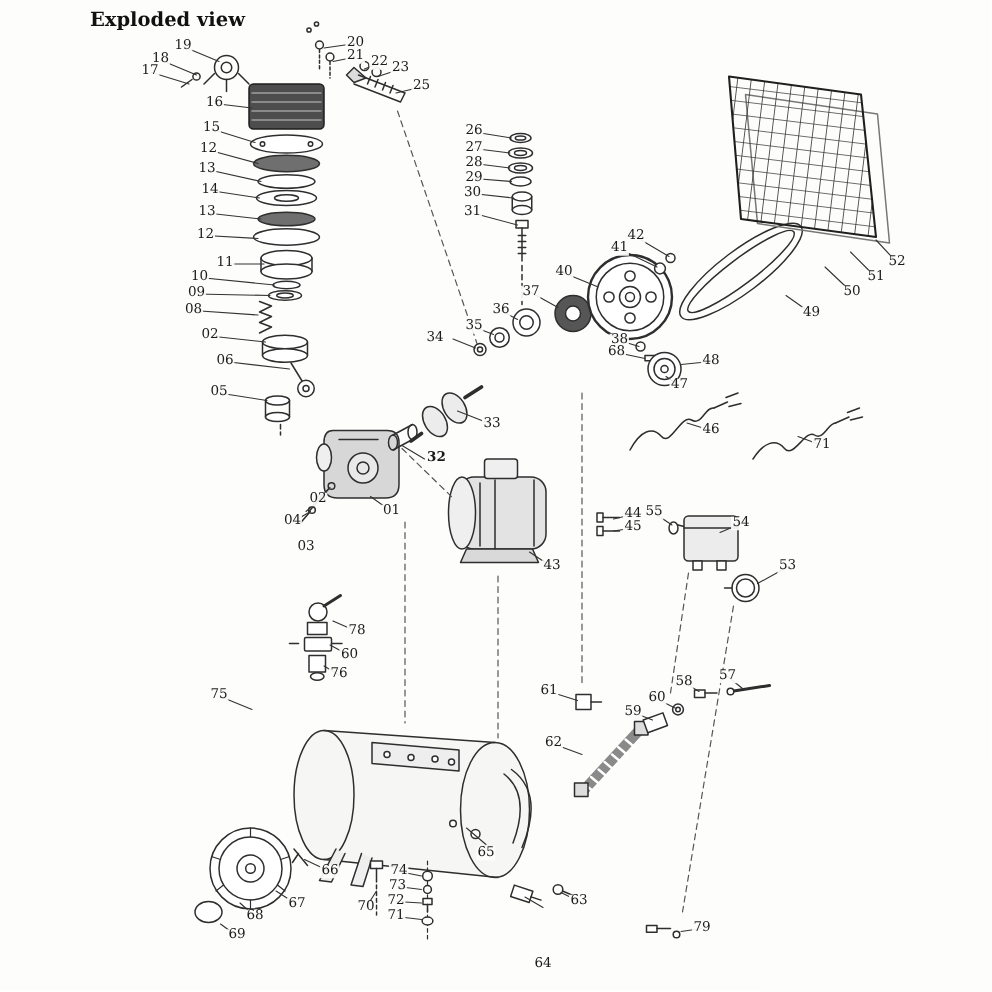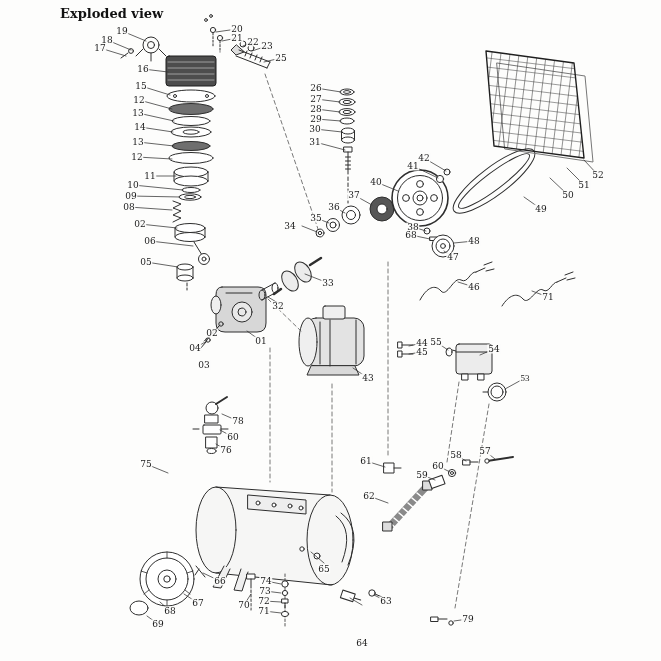--- a/index.html
+++ b/index.html
@@ -412,31 +412,31 @@
       <div class="part-label" style="left: 411px; top: 235px;">68</div>
       <div class="part-label" style="left: 598px; top: 175px;">52</div>
       <div class="part-label" style="left: 584px; top: 185px;">51</div>
       <div class="part-label" style="left: 568px; top: 195px;">50</div>
       <div class="part-label" style="left: 541px; top: 209px;">49</div>
       <div class="part-label" style="left: 474px; top: 241px;">48</div>
       <div class="part-label" style="left: 453px; top: 257px;">47</div>
       <div class="part-label" style="left: 474px; top: 287px;">46</div>
       <div class="part-label" style="left: 548px; top: 297px;">71</div>
       <div class="part-label" style="left: 328px; top: 283px;">33</div>
-      <div class="part-label" style="left: 278px; top: 306px;">32</div>
+      <div class="part-label" style="left: 291px; top: 306px; font-weight: bold;">32</div>
       <div class="part-label" style="left: 212px; top: 333px;">02</div>
       <div class="part-label" style="left: 204px; top: 341px; margin-top: 24px;">03</div>
       <div class="part-label" style="left: 195px; top: 348px;">04</div>
       <div class="part-label" style="left: 261px; top: 341px;">01</div>
       <div class="part-label" style="left: 422px; top: 343px;">44</div>
       <div class="part-label" style="left: 422px; top: 352px;">45</div>
       <div class="part-label" style="left: 436px; top: 342px;">55</div>
       <div class="part-label" style="left: 494px; top: 349px;">54</div>
       <div class="part-label" style="left: 368px; top: 378px;">43</div>
-      <div class="part-label" style="left: 525px; top: 378px; font-family: Liberation Serif, serif;">53</div>
+      <div class="part-label" style="left: 525px; top: 378px;">53</div>
       <div class="part-label" style="left: 238px; top: 421px;">78</div>
       <div class="part-label" style="left: 233px; top: 437px;">60</div>
       <div class="part-label" style="left: 226px; top: 450px;">76</div>
       <div class="part-label" style="left: 146px; top: 464px;">75</div>
       <div class="part-label" style="left: 366px; top: 461px;">61</div>
       <div class="part-label" style="left: 456px; top: 455px;">58</div>
       <div class="part-label" style="left: 485px; top: 451px;">57</div>
       <div class="part-label" style="left: 438px; top: 466px;">60</div>
       <div class="part-label" style="left: 422px; top: 475px;">59</div>
       <div class="part-label" style="left: 369px; top: 496px;">62</div>

